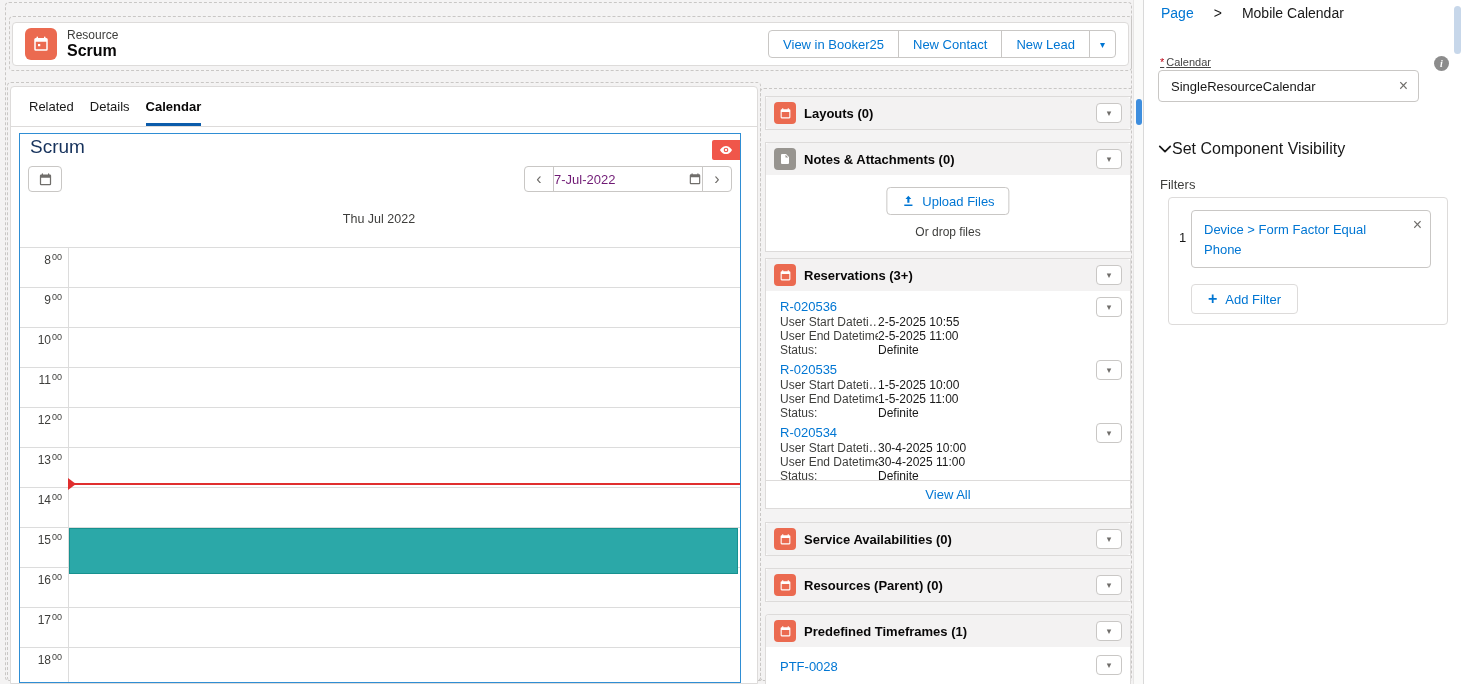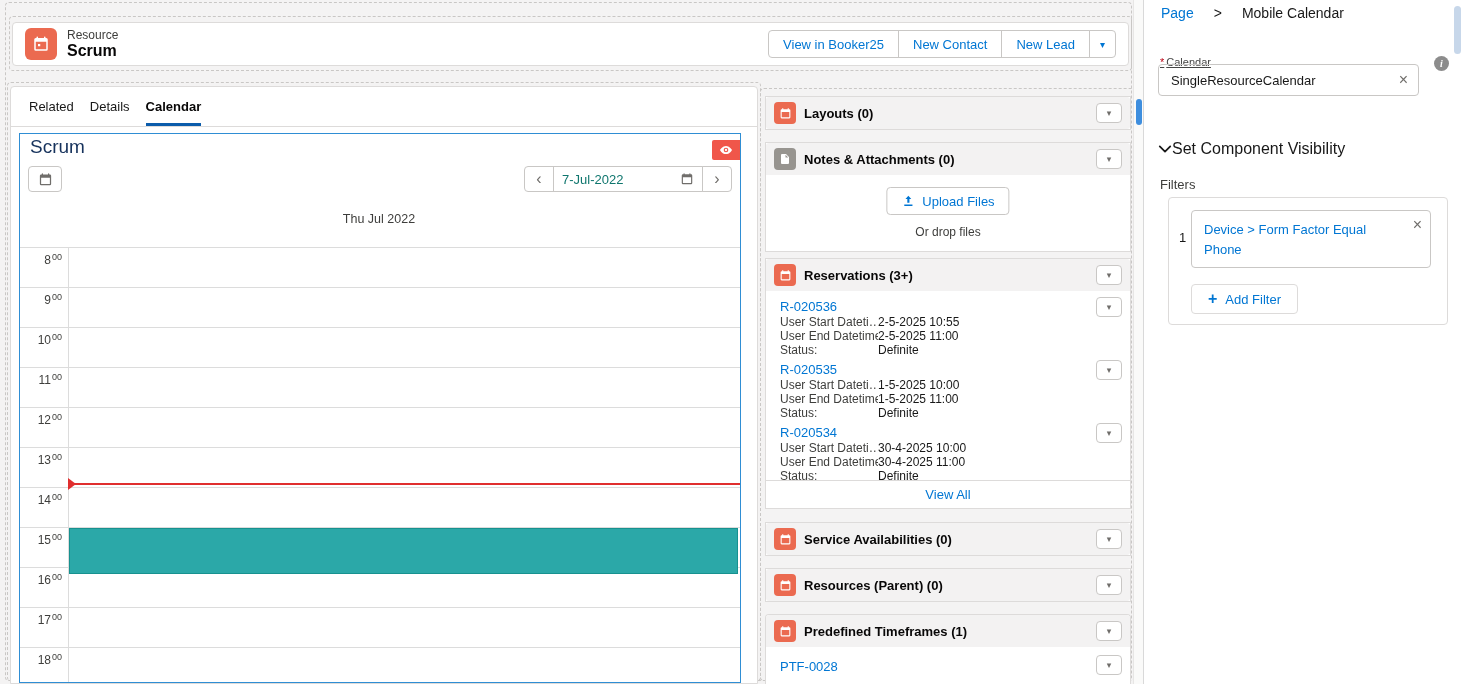--- a/index.html
+++ b/index.html
@@ -41,21 +41,21 @@
              border:none; display:flex; align-items:center; justify-content:center; cursor:pointer; border-radius:2px 0 0 2px; }
   .cal-toolbar { position:absolute; left:8px; right:8px; top:32px; height:28px; }
   .tool-btn { width:34px; height:26px; border:1px solid #c9c7c5; background:#fff; border-radius:4px;
               display:flex; align-items:center; justify-content:center; color:#706e6b; cursor:pointer; }
   .datenav { position:absolute; right:0; top:0; display:flex; height:26px; }
   .nav-btn { width:30px; border:1px solid #c9c7c5; background:#fff; color:#706e6b; font-size:16px;
              display:flex; align-items:center; justify-content:center; cursor:pointer; margin-left:-1px; font-family:inherit; }
   .nav-btn.prev { border-radius:4px 0 0 4px; margin-left:0; }
   .nav-btn.next { border-radius:0 4px 4px 0; }
   .date-box { width:150px; border:1px solid #c9c7c5; margin-left:-1px; display:flex; align-items:center;
-              justify-content:space-between; padding:0 8px; font-size:13px; color:#0f766e; background:#fff; cursor:pointer; }
+              justify-content:space-between; padding:0 0; font-size:13px; color:#701a75; background:#fff; cursor:pointer; }
   .day-hdr { position:absolute; left:0; right:2px; top:70px; height:43px; display:flex; justify-content:center;
              padding-top:8px; font-size:12.5px; color:#3e3e3c; }
   .grid { position:absolute; left:0; right:0; top:113px; bottom:0;
           background-image:linear-gradient(to bottom,#dcdcdc 1px,transparent 1px); background-size:100% 40px; }
   .gutter-line { position:absolute; left:48px; top:0; bottom:0; width:1px; background:#dcdcdc; }
   .hlabel { position:absolute; left:0; width:42px; text-align:right; font-size:12px; color:#3e3e3c; }
   .hlabel sup { font-size:9px; position:relative; top:1px; margin-left:1px; }
   .event { position:absolute; left:49px; right:2px; top:281px; height:46px; background:#2ba8a8; border:1px solid #17918f; cursor:pointer; }
   .nowline { position:absolute; left:48px; right:0; top:236px; border-top:2px solid #e02e2e; }
   .nowarrow { position:absolute; left:48px; top:231px; width:0; height:0;
@@ -88,21 +88,21 @@
 
   
   .sidebar { position:absolute; left:1143px; top:0; width:320px; height:684px; background:#fff; border-left:1px solid #d9d9d9; }
   .crumb { position:absolute; left:17px; top:5px; display:flex; gap:20px; font-size:14px; align-items:center; }
   .sb-thumb { position:absolute; right:2px; top:6px; width:7px; height:48px; background:#c7d7ea; border-radius:4px; }
   .req { color:#ba0517; margin-right:2px; }
   .field-label { position:absolute; left:16px; top:56px; font-size:11px; color:#444;text-decoration:underline; }
   .info-i { position:absolute; right:14px; top:56px; width:15px; height:15px; border-radius:50%; background:#8c8c8c;
             color:#fff; font-size:10px; font-family:"Liberation Serif", serif; font-style:italic; font-weight:700;
             display:flex; align-items:center; justify-content:center; }
-  .sb-input-wrap { position:absolute; left:14px; top:64px; width:261px; height:32px; border:1px solid #c9c7c5;
+  .sb-input-wrap { position:absolute; left:14px; top:70px; width:261px; height:32px; border:1px solid #c9c7c5;
                    border-radius:4px; display:flex; align-items:center; padding:0 10px; }
   .sb-input { border:none; outline:none; flex:1; font-size:13px; color:#181818; font-family:inherit; }
   .x-btn { color:#706e6b; font-size:16px; line-height:1; cursor:pointer; background:none; border:none; padding:0; font-family:inherit; }
   .vis-hd { position:absolute; left:14px; top:140px; display:flex; align-items:center; font-size:16px; color:#181818; cursor:pointer; }
   .filters-lab { position:absolute; left:16px; top:177px; font-size:13px; color:#3e3e3c; }
   .filter-box { position:absolute; left:24px; top:197px; width:280px; height:128px; border:1px solid #dddbda; border-radius:4px; }
   .filter-num { position:absolute; left:10px; top:32px; font-size:13px; color:#181818; }
   .filter-card { position:absolute; left:22px; top:12px; right:16px; height:58px; border:1px solid #c9c7c5; border-radius:4px; cursor:pointer; }
   .filter-text { position:absolute; left:12px; top:9px; width:180px; font-size:13px; line-height:20px; color:#0176d3; }
   .filter-card .x-btn { position:absolute; right:8px; top:6px; }

